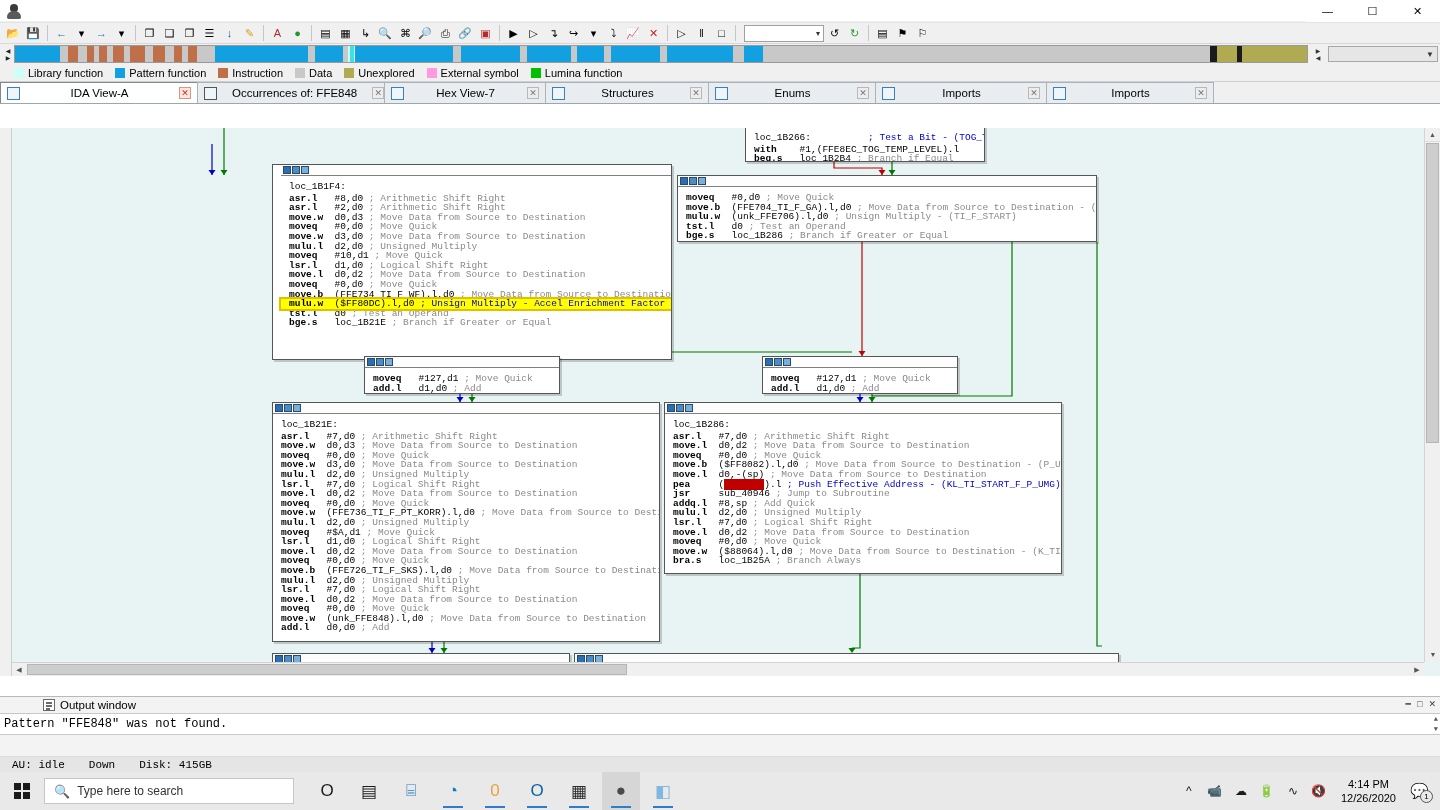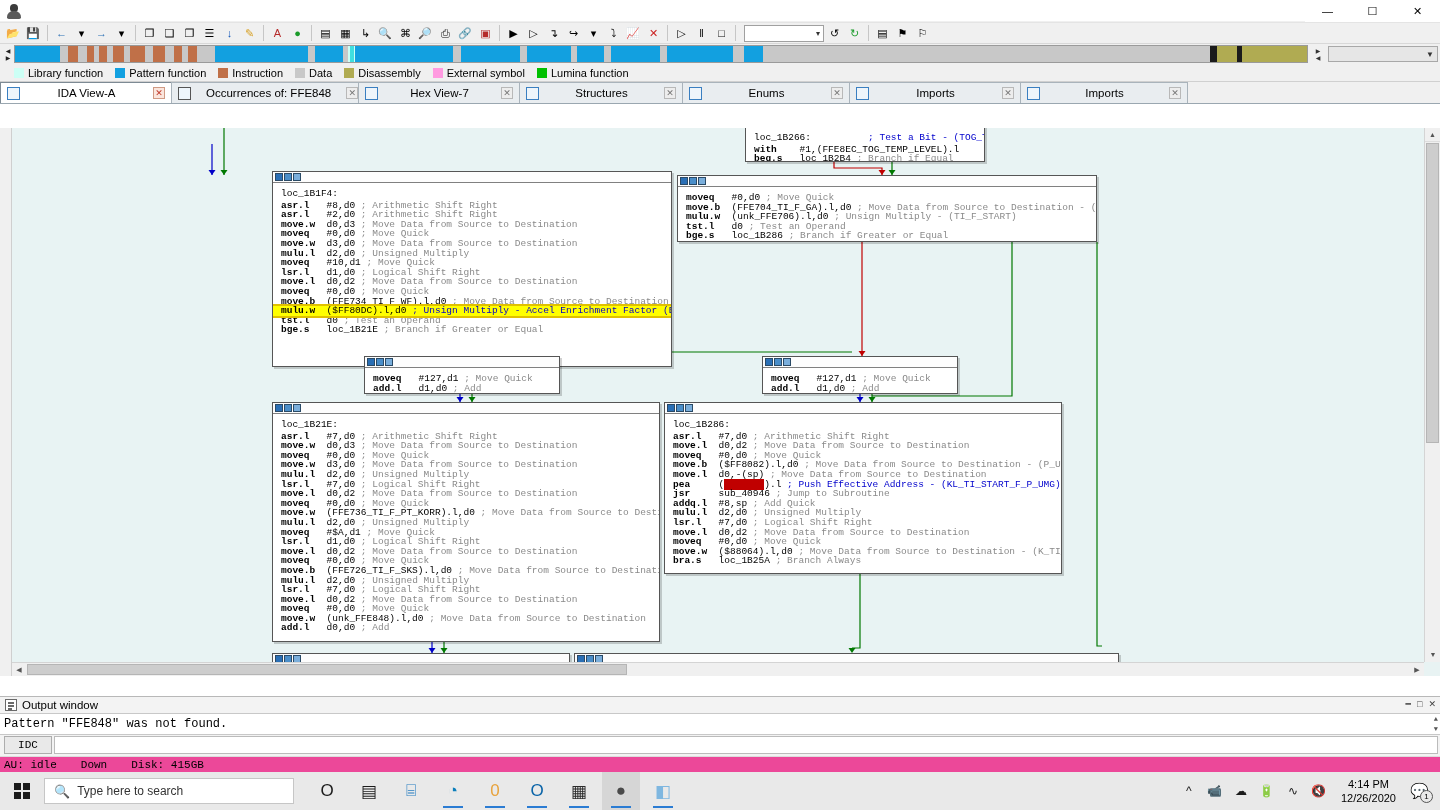--- a/index.html
+++ b/index.html
@@ -161,44 +161,44 @@
     border-top: 1px solid #d6d6d6;
   }
 
   
   .outputwin {
     position: absolute; left: 0; top: 696px; width: 1440px; height: 60px;
     background: #f3f3f3; border-top: 1px solid #b8b8b8;
   }
   .ow-title {
     height: 16px; display: flex; align-items: center; gap: 5px; padding-left: 5px;
-    font-size: 11.5px; color: #000; background: #f3f3f3;
+    font-size: 11.5px; color: #000; background: #f3f3f3; margin-left: 38px;
   }
   .ow-ctl { position: absolute; right: 4px; top: 2px; display: flex; gap: 6px; font-size: 9px; color: #444; }
   .ow-text {
     height: 22px; background: #ffffff; border-top: 1px solid #c8c8c8;
     border-bottom: 1px solid #c8c8c8;
     font-family: "Liberation Mono", monospace; font-size: 12px;
     padding: 3px 0 0 4px; color: #000; position: relative;
   }
   .ow-scroll-ar { position: absolute; right: 2px; font-size: 7px; color: #555; }
   .ow-cmdrow { height: 20px; display: flex; align-items: stretch; background: #f3f3f3; }
   .ow-idc {
     width: 48px; margin: 1px 0 1px 4px; border: 1px solid #adadad; background: #e9e9e9;
     display: flex; align-items: center; justify-content: center; font-size: 11px;
     font-family: "Liberation Mono", monospace;
   }
   .ow-input { flex: 1; margin: 1px 2px 1px 2px; background: #ffffff; border: 1px solid #bbb; }
 
   
   .austatus {
     position: absolute; left: 0; top: 756px; width: 1440px; height: 16px;
-    background: #ec4899; display: flex; align-items: center;
+    background: #e5e5e5; display: flex; align-items: center;
     font-family: "Liberation Mono", monospace; font-size: 11px; color: #000;
-    padding-left: 4px; border-top: 1px solid #dcdcdc;
+    padding-left: 12px; border-top: 1px solid #dcdcdc;
   }
   .austatus span { margin-right: 24px; }
 
   
   .taskbar {
     position: absolute; left: 0; top: 772px; width: 1440px; height: 38px;
     background: #e9e9e9; display: flex; align-items: center;
   }
   .tb-start {
     width: 44px; height: 38px; display: flex; align-items: center; justify-content: center;
@@ -379,34 +379,34 @@
       <div class="item">
         <span class="sw" style="background: rgb(192, 112, 72);"></span>
         <span>Instruction</span>
       </div>
       <div class="item">
         <span class="sw" style="background: rgb(200, 200, 200);"></span>
         <span>Data</span>
       </div>
       <div class="item">
         <span class="sw" style="background: rgb(176, 171, 82);"></span>
-        <span>Disassembly</span>
+        <span>Unexplored</span>
       </div>
       <div class="item">
         <span class="sw" style="background: rgb(255, 154, 224);"></span>
         <span>External symbol</span>
       </div>
       <div class="item">
         <span class="sw" style="background: rgb(0, 192, 0);"></span>
         <span>Lumina function</span>
       </div>
     </div>
 
   <div class="tabstrip" id="tabstrip">
-      <div class="tab active" style="width: 172px;">
+      <div class="tab active" style="width: 198px;">
         <span class="tico" style="border: 1px solid rgb(58, 127, 193); background: rgb(238, 245, 251); display: inline-block;"></span>
         <span class="tlabel">IDA View-A</span>
         <span class="tclose">✕</span>
       </div>
       <div class="tab" style="width: 188px;">
         <span class="tico" style="border: 1px solid rgb(85, 85, 85); background: rgb(238, 245, 251); display: inline-block;"></span>
         <span class="tlabel">Occurrences of: FFE848</span>
         <span class="tclose">✕</span>
       </div>
       <div class="tab" style="width: 162px;">
@@ -471,21 +471,21 @@
           <polyline points="1085,114 1085,518 1090,518" stroke="#007800" stroke-width="1.2" fill="none"></polyline>
         </svg>
         <div class="node" style="left: 733px; top: -2px; width: 240px; height: 36px; overflow: hidden;">
           <div class="node-body">
             <div class="row code"><span class="lbl">loc_1B266:</span><span class="cmt-b">          ; Test a Bit - (TOG_TEMP_LEVEL)</span></div>
             <div style="height: 2px;"></div>
             <div class="row code"><span class="mn">with    </span><span class="op">#1,(FFE8EC_TOG_TEMP_LEVEL).l </span></div>
             <div class="row code"><span class="mn">beq.s   </span><span class="op">loc_1B2B4 </span><span class="cmt">; Branch if Equal</span></div>
           </div>
         </div>
-        <div class="node" style="left: 260px; top: 43px; width: 400px; height: 196px; overflow: hidden;">
+        <div class="node" style="left: 260px; top: 36px; width: 400px; height: 196px; overflow: hidden; padding-left: 8px;">
           <div class="node-title">
             <span class="mini" style="background: rgb(42, 111, 181); border: 1px solid rgb(42, 74, 102);"></span>
             <span class="mini" style="background: rgb(74, 142, 201); border: 1px solid rgb(42, 74, 102);"></span>
             <span class="mini" style="background: rgb(122, 174, 219); border: 1px solid rgb(42, 74, 102);"></span>
           </div>
           <div class="node-body">
             <div class="row code"><span class="lbl">loc_1B1F4:</span></div>
             <div style="height: 2px;"></div>
             <div class="row code"><span class="mn">asr.l   </span><span class="op">#8,d0 </span><span class="cmt">; Arithmetic Shift Right</span></div>
             <div class="row code"><span class="mn">asr.l   </span><span class="op">#2,d0 </span><span class="cmt">; Arithmetic Shift Right</span></div>
@@ -637,24 +637,20 @@
         <span>━</span>
         <span>□</span>
         <span>✕</span>
       </span>
     </div>
     <div class="ow-text">
       <span>Pattern "FFE848" was not found.</span>
       <span class="ow-scroll-ar" style="top:1px;">▲</span>
       <span class="ow-scroll-ar" style="bottom:1px;">▼</span>
     </div>
-    <div class="ow-cmdrow">
-      <div class="ow-idc">IDC</div>
-      <div class="ow-input" title=""></div>
-    </div>
   </div>
 
   <div class="austatus">
     <span>AU: idle</span>
     <span>Down</span>
     <span>Disk: 415GB</span>
   </div>
 
   <div class="taskbar">
     <div class="tb-start">

